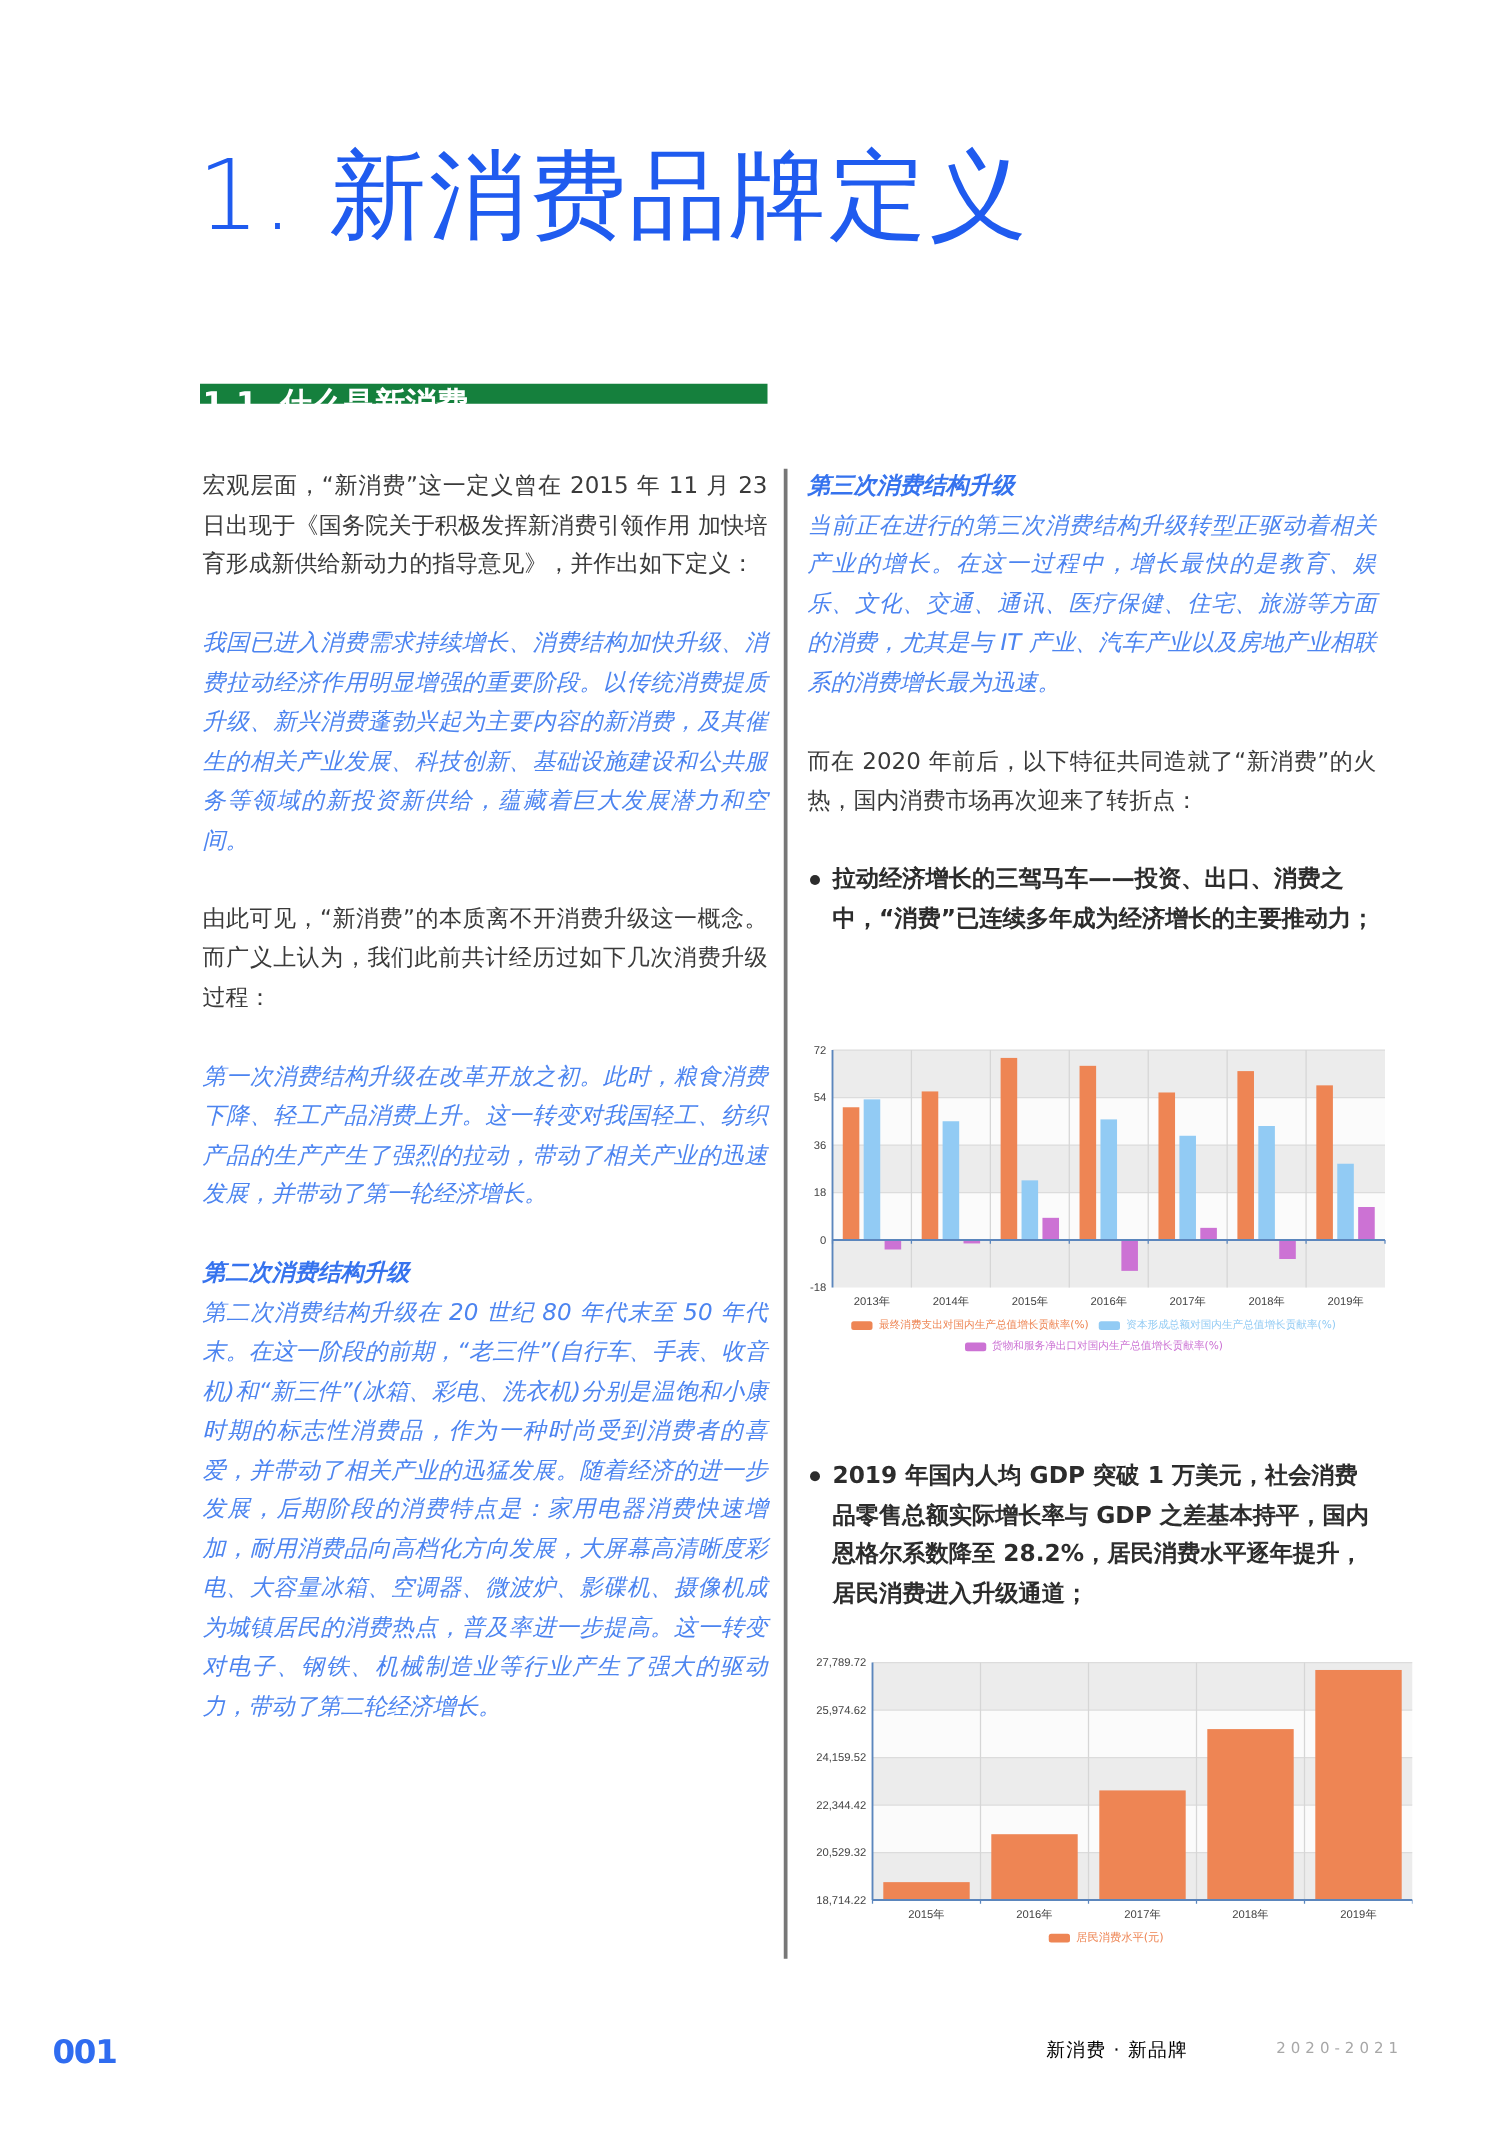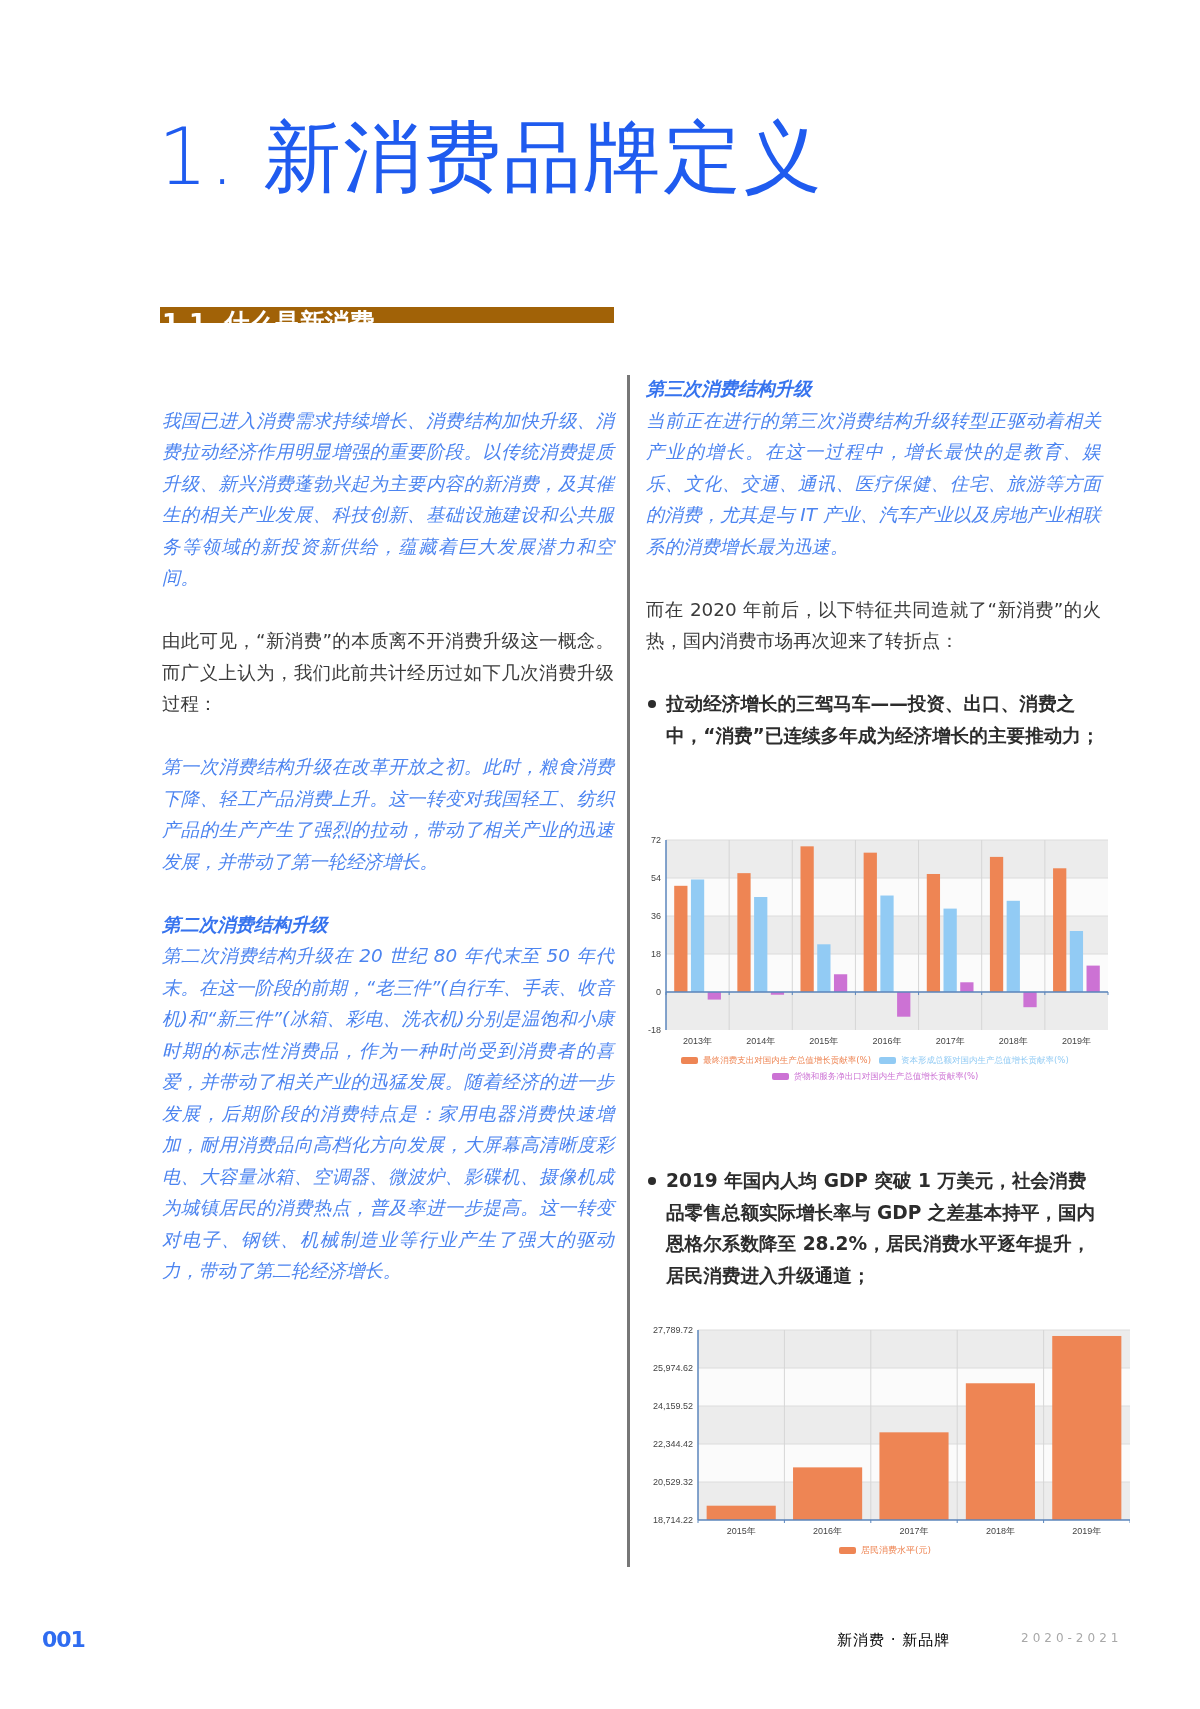--- a/index.html
+++ b/index.html
@@ -7,21 +7,21 @@
   body { position: relative; font-family: "DejaVu Sans", "Liberation Sans", sans-serif; color: #333; }
 
   .page-title {
     position: absolute; left: 158px; top: 112px;
     font-family: "DejaVu Sans", sans-serif; font-weight: 200;
     font-size: 78px; line-height: 90px; color: #1f5bef; letter-spacing: 2px;
     -webkit-text-stroke: 0px; font-stretch: condensed;
   }
   .section-band {
     position: absolute; left: 160px; top: 307px; width: 454px; height: 16px;
-    background: #a16207; color: #fff; font-weight: bold;
+    background: #15803d; color: #fff; font-weight: bold;
     font-size: 25px; line-height: 32px; padding-left: 2px; letter-spacing: 0px;
   }
 
   .col { position: absolute; font-size: 18.4px; line-height: 31.5px; }
   .col-left { left: 162px; top: 373px; width: 452px; }
   .col-right { left: 646px; top: 373px; width: 455px; }
 
   .p { text-align: justify; text-justify: inter-character; }
   .dark { color: #3a3a3a; }
   .blue-it { color: #4c84f0; font-style: italic; }
@@ -42,33 +42,34 @@
   .cat-label { font-family: "Liberation Sans", sans-serif; font-size: 9px; fill: #444; }
 
   .legend1 { position: absolute; left: 0; top: 223px; width: 470px; font-size: 8.5px; line-height: 15px; text-align: center; white-space: nowrap; }
   .leg-item { display: inline-flex; align-items: center; margin: 0 4px; justify-content: space-between; }
   .leg-swatch { width: 17px; height: 7px; border-radius: 2px; margin-right: 5px; display: inline-block; }
 
   
   .chart2 { position: absolute; left: 640px; top: 1318px; width: 490px; height: 250px; }
   .legend2 { position: absolute; left: 0; top: 226px; width: 490px; font-size: 9px; text-align: center; }
 
-  .footer-page { position: absolute; left: 42px; top: 1627px; font-size: 22px; font-weight: bold; color: #2f6cf0; letter-spacing: -1px; }
+  .footer-page { position: absolute; left: 42px; top: 1627px; font-size: 26px; font-weight: bold; color: #2f6cf0; letter-spacing: -1px; }
   .footer-brand { position: absolute; left: 837px; top: 1631px; font-size: 15px; color: #000000; letter-spacing: 1px; }
   .footer-year { position: absolute; left: 1021px; top: 1631px; font-size: 12px; color: #a8a8a8; letter-spacing: 4px; }
 </style>
 </head>
 <body>
 
 <div class="page-title">1. 新消费品牌定义</div>
 <div class="section-band">1.1. 什么是新消费</div>
 
 <div class="divider"></div>
 
 <div class="col col-left">
+  <p class="p dark">宏观层面，“新消费”这一定义曾在 2015 年 11 月 23 日出现于《国务院关于积极发挥新消费引领作用 加快培育形成新供给新动力的指导意见》，并作出如下定义：</p>
   <div class="gap"></div>
   <p class="p blue-it">我国已进入消费需求持续增长、消费结构加快升级、消费拉动经济作用明显增强的重要阶段。以传统消费提质升级、新兴消费蓬勃兴起为主要内容的新消费，及其催生的相关产业发展、科技创新、基础设施建设和公共服务等领域的新投资新供给，蕴藏着巨大发展潜力和空间。</p>
   <div class="gap"></div>
   <p class="p dark">由此可见，“新消费”的本质离不开消费升级这一概念。而广义上认为，我们此前共计经历过如下几次消费升级过程：</p>
   <div class="gap"></div>
   <p class="p blue-it">第一次消费结构升级在改革开放之初。此时，粮食消费下降、轻工产品消费上升。这一转变对我国轻工、纺织产品的生产产生了强烈的拉动，带动了相关产业的迅速发展，并带动了第一轮经济增长。</p>
   <div class="gap"></div>
   <p class="blue-head">第二次消费结构升级</p>
   <p class="p blue-it">第二次消费结构升级在 20 世纪 80 年代末至 50 年代末。在这一阶段的前期，“老三件”(自行车、手表、收音机)和“新三件”(冰箱、彩电、洗衣机)分别是温饱和小康时期的标志性消费品，作为一种时尚受到消费者的喜爱，并带动了相关产业的迅猛发展。随着经济的进一步发展，后期阶段的消费特点是：家用电器消费快速增加，耐用消费品向高档化方向发展，大屏幕高清晰度彩电、大容量冰箱、空调器、微波炉、影碟机、摄像机成为城镇居民的消费热点，普及率进一步提高。这一转变对电子、钢铁、机械制造业等行业产生了强大的驱动力，带动了第二轮经济增长。</p>
 </div>

